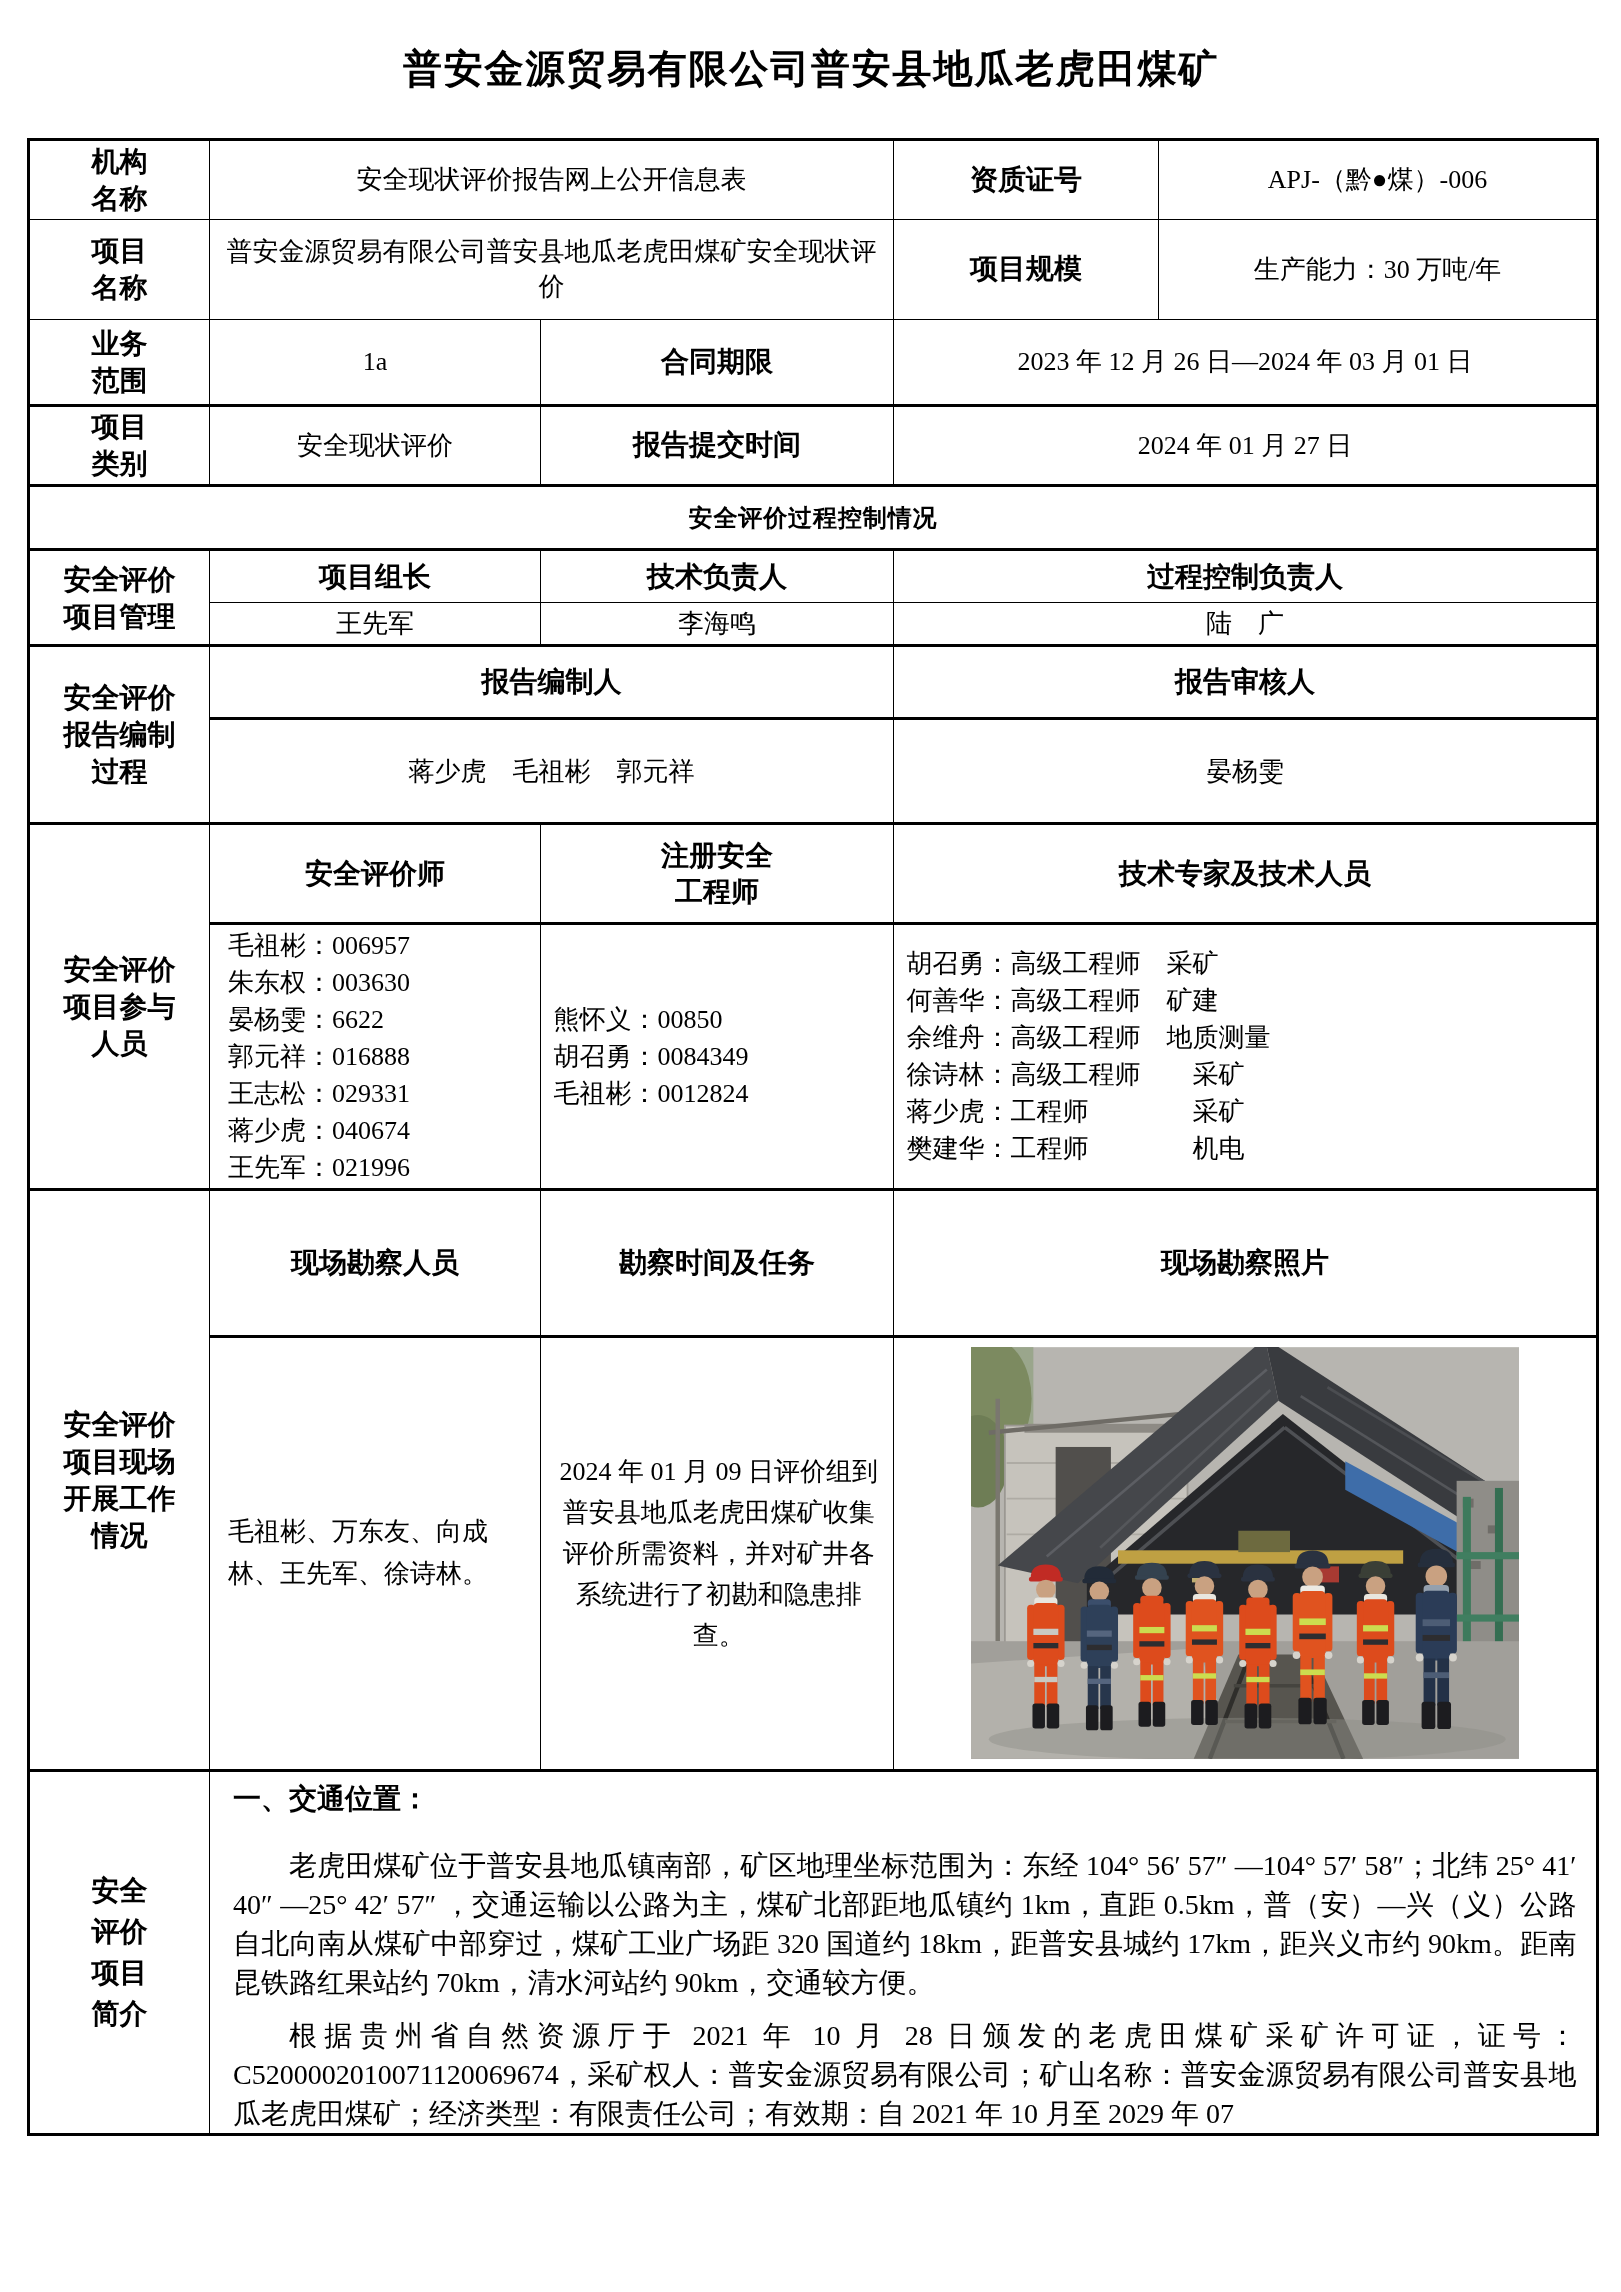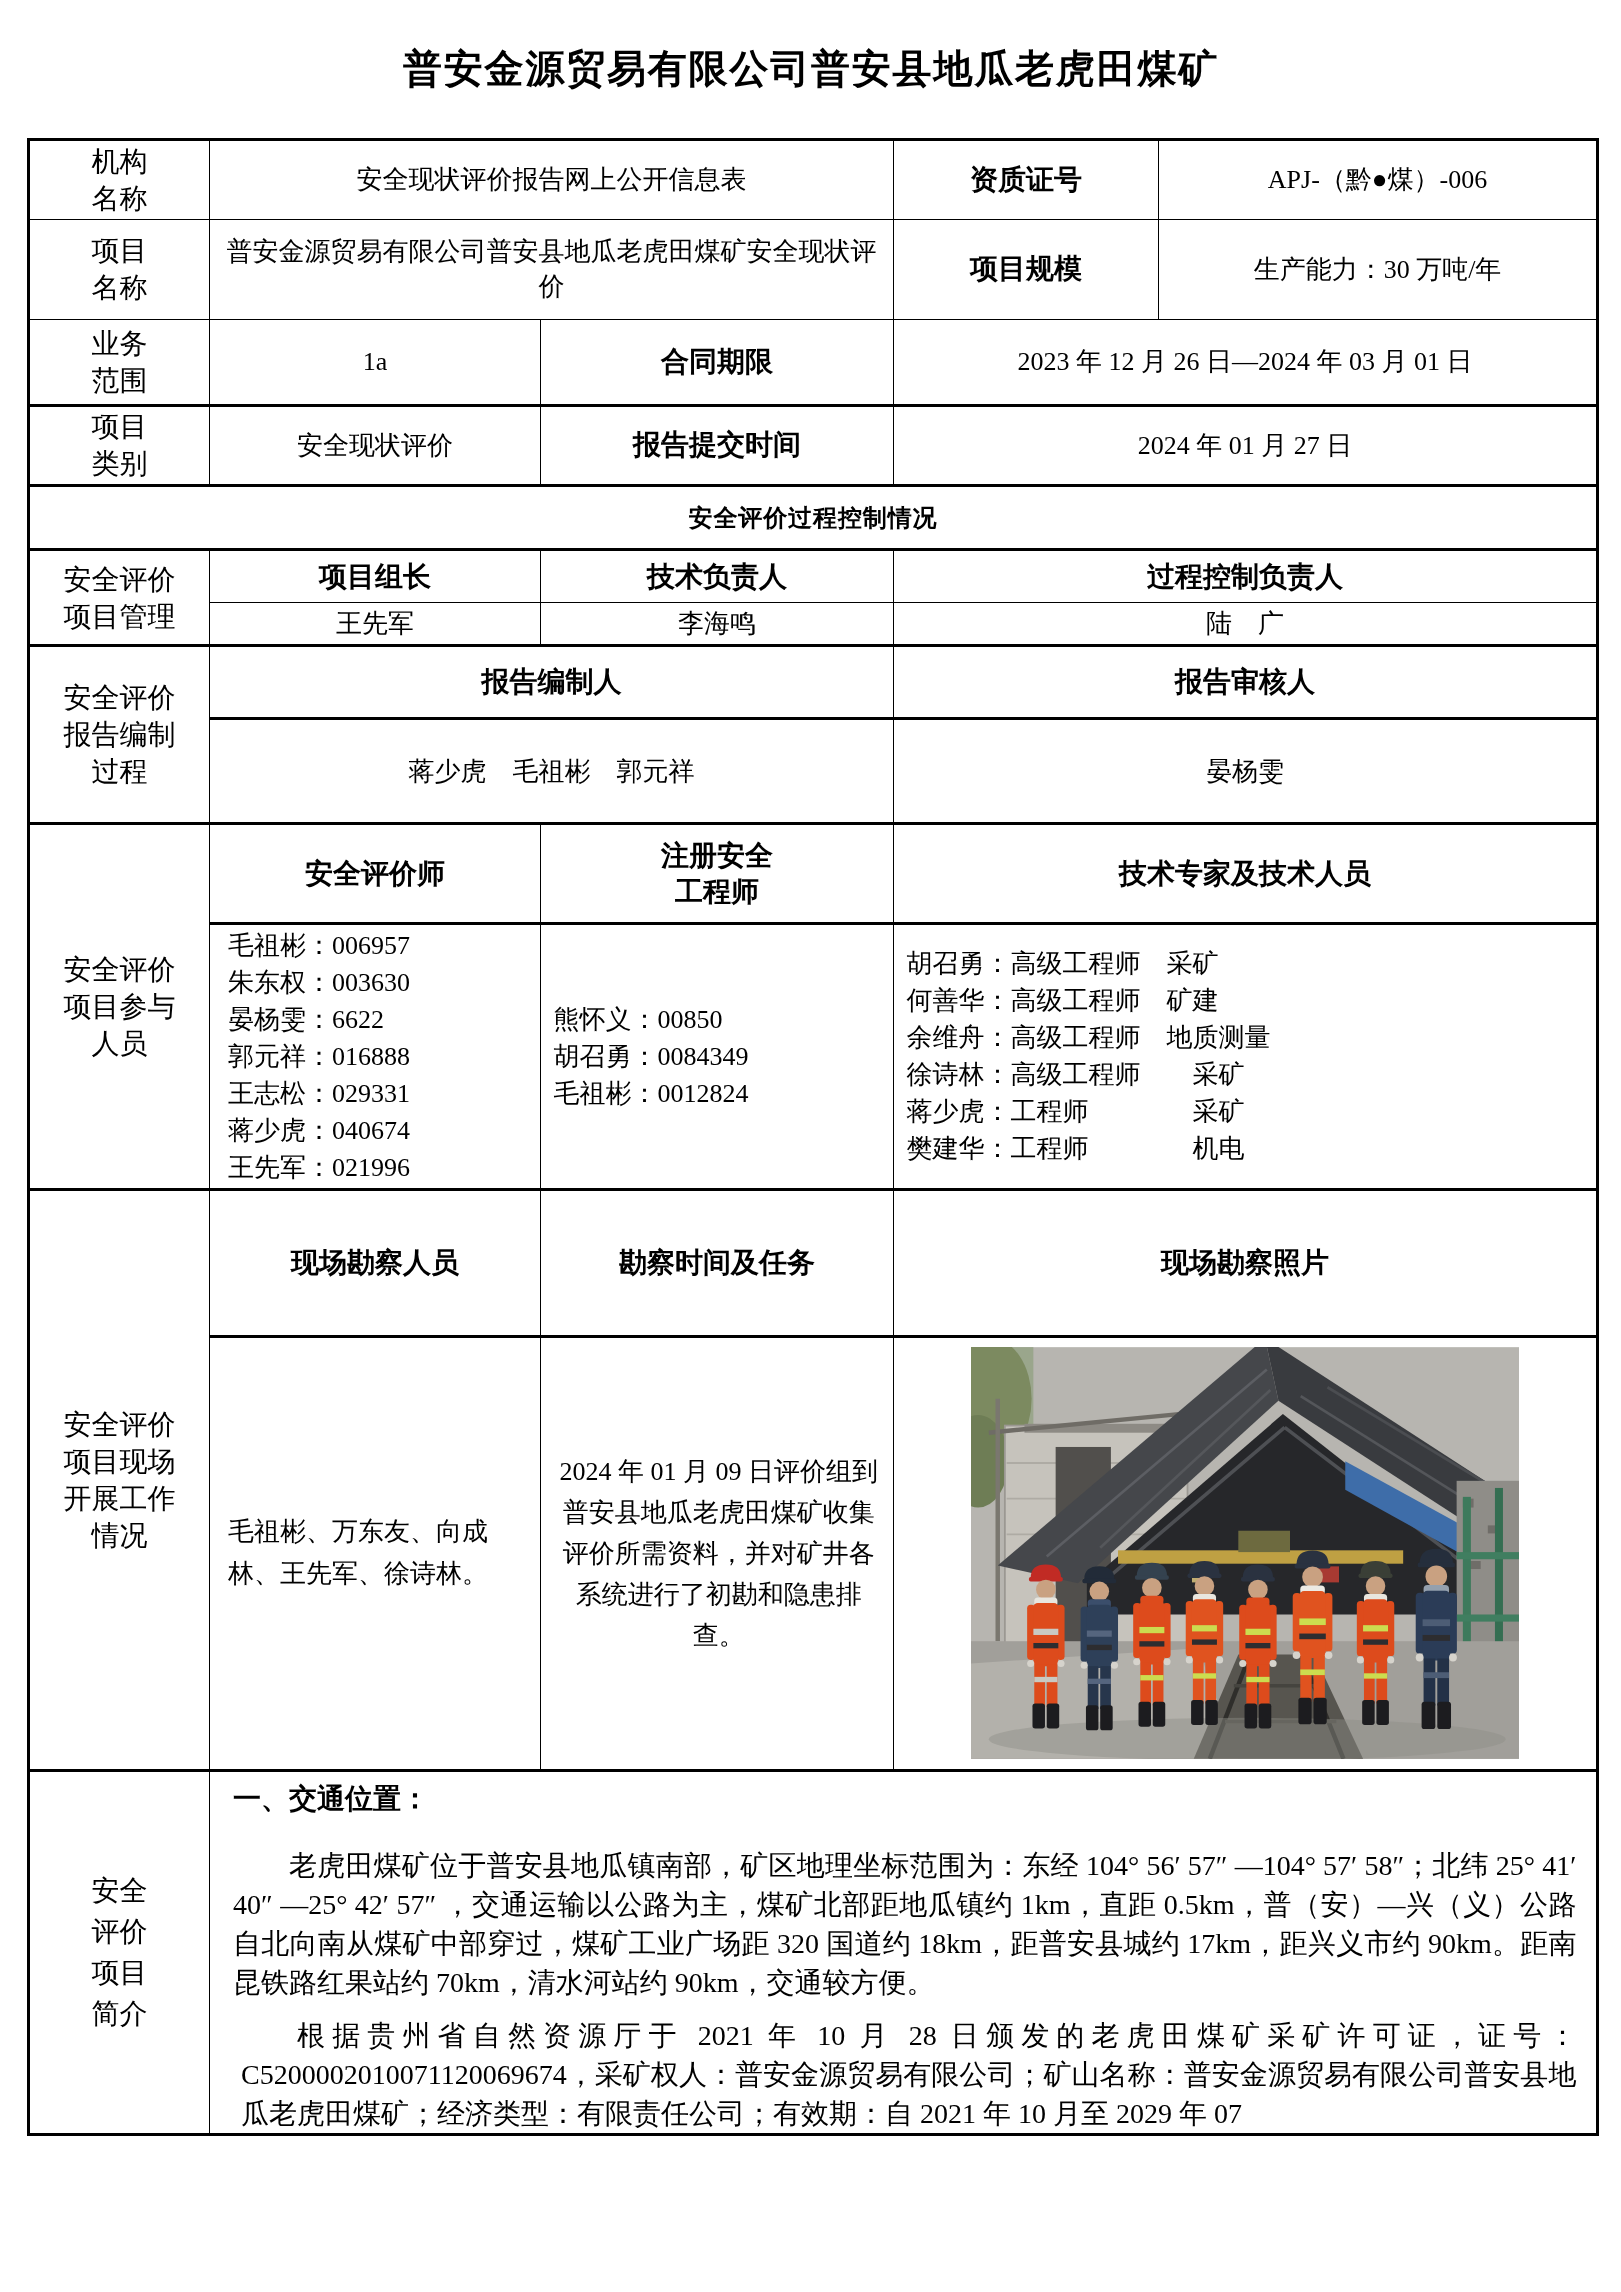--- a/index.html
+++ b/index.html
@@ -7,36 +7,36 @@
   .page{width:1622px;height:2293px;margin:0 auto;background:#ffffff;
         font-family:"Liberation Serif","DejaVu Serif",serif;color:#000;
         position:relative;overflow:hidden;}
   .title{padding-top:43px;text-align:center;font-weight:700;}
   .title-line{font-size:39px;line-height:52px;letter-spacing:1.8px;}
   .title-line.first{margin-bottom:43px;}
   table.form{margin:19.6px 0 0 27px;width:1568px;border-collapse:collapse;
              table-layout:fixed;border:3.6px solid #000;}
   td{border:1.8px solid #000;text-align:center;vertical-align:middle;
      font-size:26px;padding:1.8px 7.1px;overflow:hidden;}
-  .lbl{font-weight:400;font-size:28px;white-space:pre-line;line-height:37px;padding:1.8px 3.6px;text-align:center;}
+  .lbl{font-weight:700;font-size:28px;white-space:pre-line;line-height:37px;padding:1.8px 3.6px;text-align:center;}
   .hdr{font-weight:700;font-size:28px;}
   .hdr.multi{white-space:pre-line;line-height:36px;}
   .bb4{border-bottom-width:3.6px;}
   .section-title{font-weight:700;font-size:24px;letter-spacing:0.9px;font-family:Liberation Mono, monospace;}
   .list{text-align:left;padding-left:18px;line-height:37px;}
   .list.tight{padding-left:12.5px;}
   .personnel-cell{text-align:left;padding:7.1px 10.7px 7.1px 18px;line-height:42px;}
   .task-cell{text-align:center;padding:7.1px 12.5px 7.1px 16px;line-height:41px;}
   .photo-cell{padding:3.6px;}
   .photo-wrap{width:548px;height:412px;margin:0 auto;}
   .summary-cell{vertical-align:top;text-align:left;padding:7.1px 19.6px 0 23px;
                 font-size:28px;line-height:39px;}
   .sum-heading{font-weight:700;}
   .para{text-indent:2em;text-align:justify;margin-top:28px;}
-  .para2{margin-top:14.3px;margin-left:8px;}
+  .para2{margin-top:14.3px;}
 </style>
 </head>
 <body>
 
 <div class="page">
 
   <div class="title">
     <div class="title-line first">普安金源贸易有限公司普安县地瓜老虎田煤矿</div>
   </div>
 

